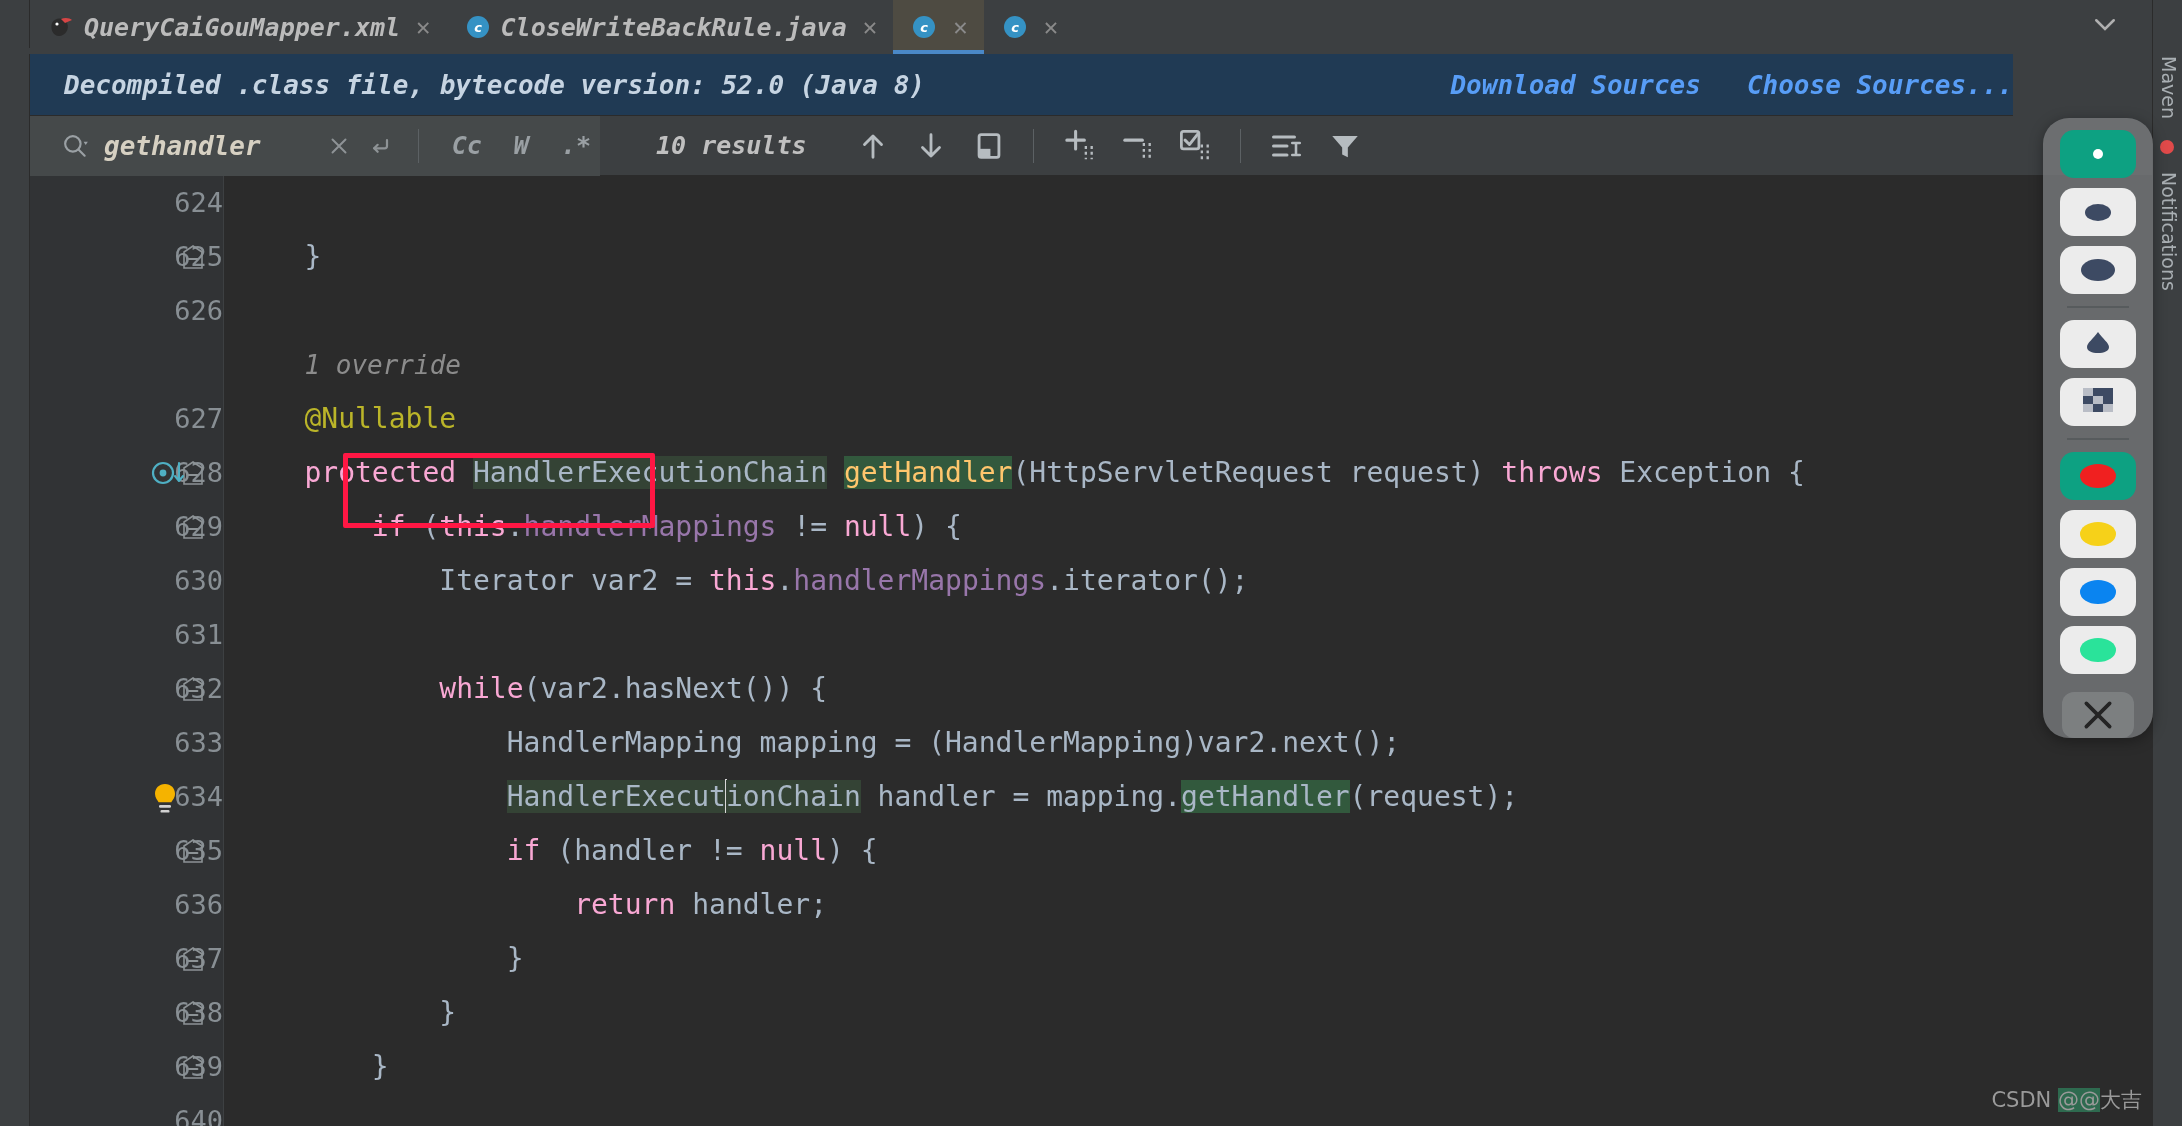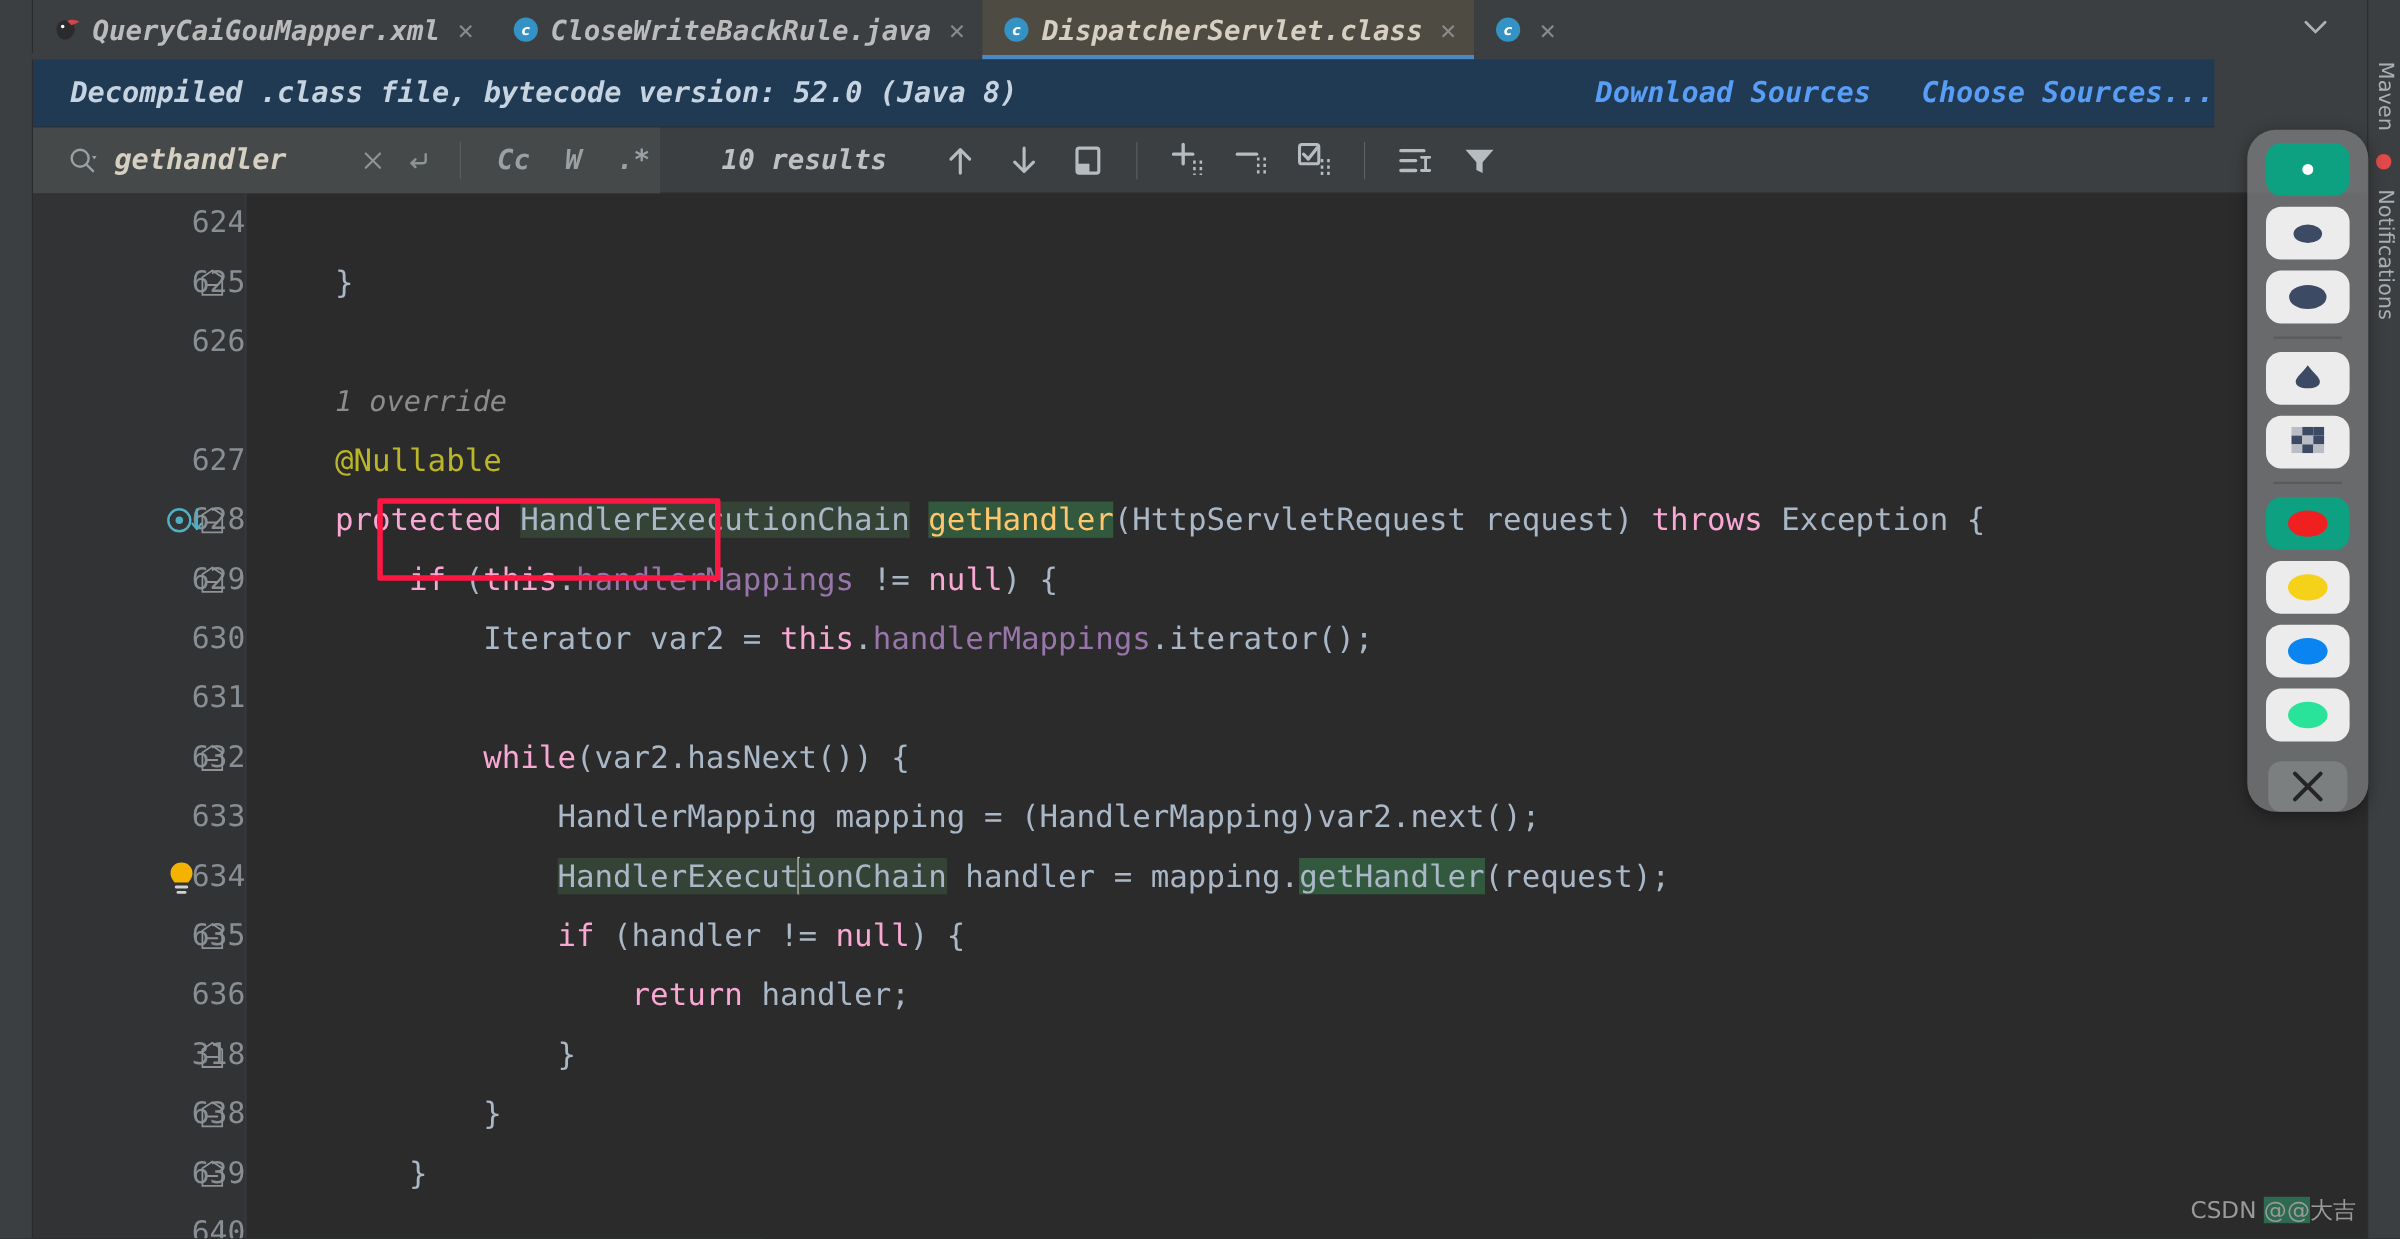--- a/index.html
+++ b/index.html
@@ -212,21 +212,20 @@
               <text x="13" y="18" font-family="DejaVu Sans, sans-serif" font-size="13" fill="#ffffff" text-anchor="middle">c</text>
             </svg></span>
           <span>CloseWriteBackRule.java</span>
           <span class="tab-close">✕</span>
         </div>
         <div class="tab active">
           <span class="tab-ico"><svg viewBox="0 0 26 26" width="26" height="26">
               <circle cx="13" cy="13" r="11" fill="#3592c4"></circle>
               <text x="13" y="18" font-family="DejaVu Sans, sans-serif" font-size="13" fill="#ffffff" text-anchor="middle">c</text>
             </svg></span>
-          <span>DispatcherServlet.class</span>
           <span class="tab-close">✕</span>
         </div>
         <div class="tab">
           <span class="tab-ico"><svg viewBox="0 0 26 26" width="26" height="26">
               <circle cx="13" cy="13" r="11" fill="#3592c4"></circle>
               <text x="13" y="18" font-family="DejaVu Sans, sans-serif" font-size="13" fill="#ffffff" text-anchor="middle">c</text>
             </svg></span>
           <span class="tab-close">✕</span>
         </div>
       </div>
@@ -411,21 +410,21 @@
             <svg width="24" height="26" viewBox="0 0 24 26">
               <path d="M12 2 L21 8 V24 H3 V8 Z" fill="none" stroke="#8d9396" stroke-width="1.6"></path>
               <path d="M7.5 15h9" stroke="#8d9396" stroke-width="1.8" stroke-linecap="round"></path>
             </svg>
           </span>
         </div>
         <div class="line">
           <span class="ln">636</span>
         </div>
         <div class="line">
-          <span class="ln">318</span>
+          <span class="ln">637</span>
           <span class="fold">
             <svg width="24" height="26" viewBox="0 0 24 26">
               <path d="M12 2 L21 8 V24 H3 V8 Z" fill="none" stroke="#8d9396" stroke-width="1.6"></path>
               <path d="M7.5 15h9" stroke="#8d9396" stroke-width="1.8" stroke-linecap="round"></path>
             </svg>
           </span>
         </div>
         <div class="line">
           <span class="ln">638</span>
           <span class="fold">

